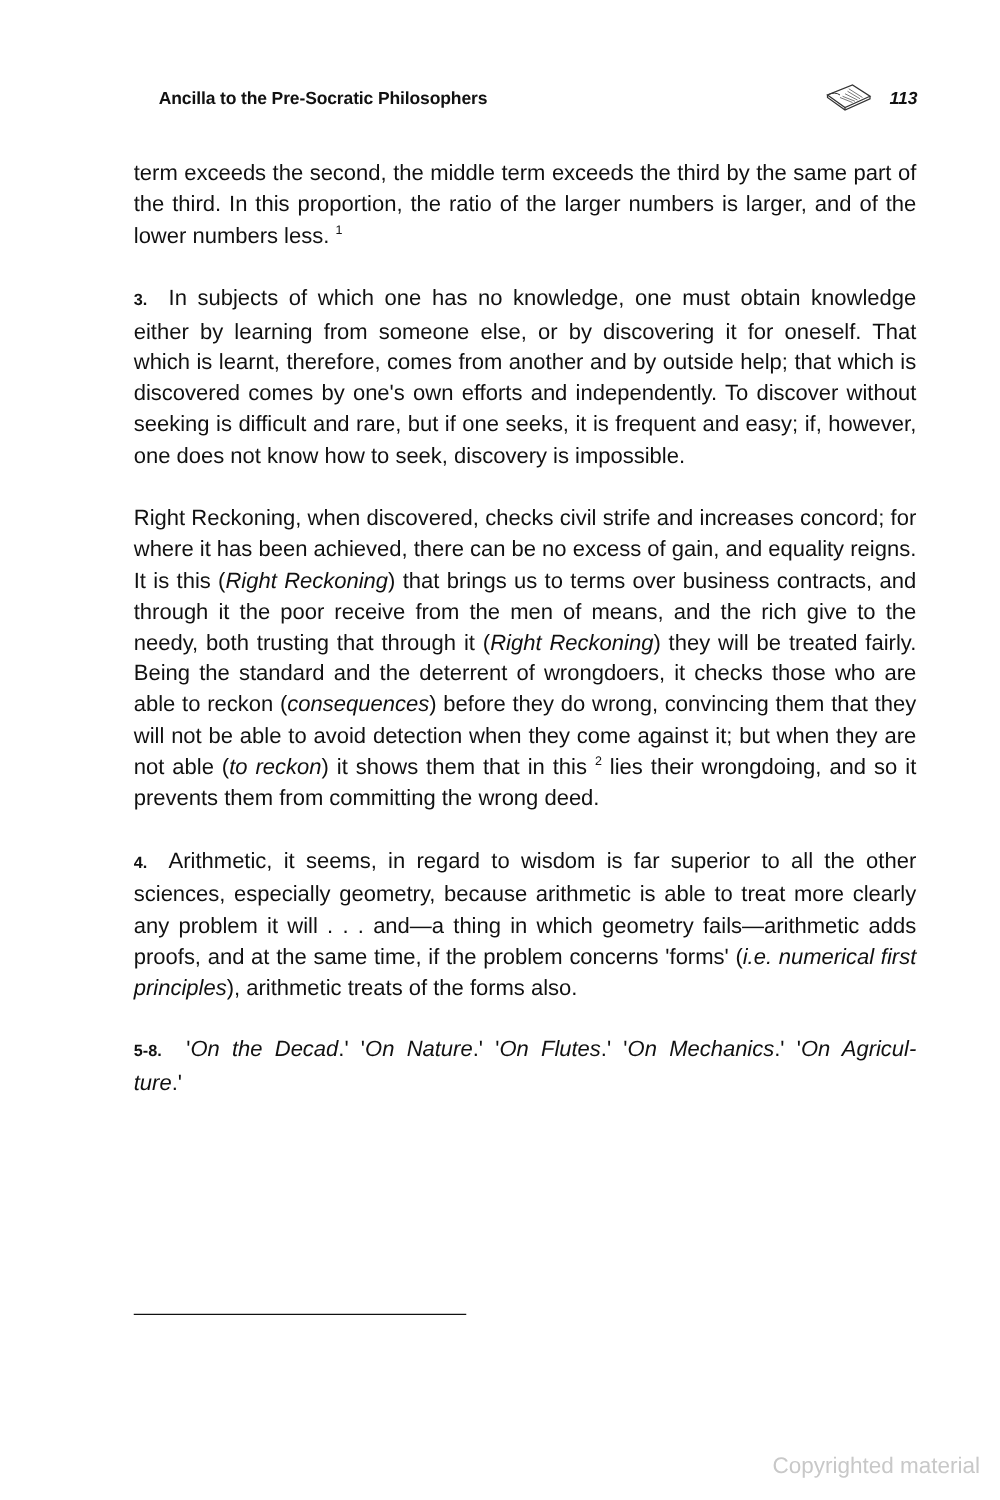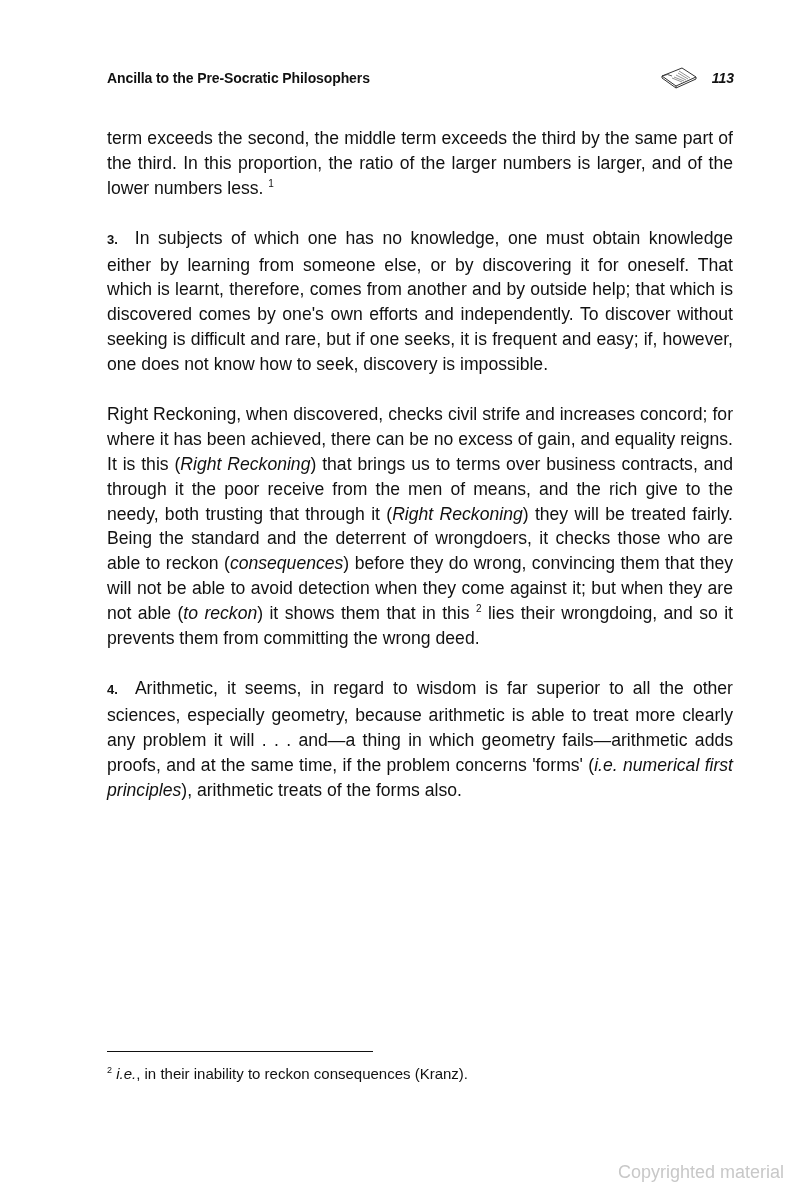--- a/index.html
+++ b/index.html
@@ -22,20 +22,21 @@
     width: 627px;
     height: 24px;
     display: flex;
     align-items: center;
     justify-content: space-between;
   }
   .running-title {
     font-weight: bold;
     font-size: 14px;
     letter-spacing: -0.1px;
+    margin-left: 20px;
   }
   .running-right {
     display: flex;
     align-items: center;
     gap: 14px;
   }
   .book-icon {
     width: 38px;
     height: 22px;
     display: inline-block;
@@ -132,22 +133,23 @@
     <span>Right Reckoning, when discovered, checks civil strife and increases concord; for where it has been achieved, there can be no excess of gain, and equality reigns. It is this (</span><em>Right Reckoning</em><span>) that brings us to terms over business contracts, and through it the poor receive from the men of means, and the rich give to the needy, both trusting that through it (</span><em>Right Reckoning</em><span>) they will be treated fairly. Being the standard and the deterrent of wrongdoers, it checks those who are able to reckon (</span><em>consequences</em><span>) before they do wrong, convincing them that they will not be able to avoid detection when they come against it; but when they are not able (</span><em>to reckon</em><span>) it shows them that in this </span><sup>2</sup><span> lies their wrongdoing, and so it prevents them from committing the wrong deed.</span>
   </p>
 
 
   <p class="para">
     <span class="num">4.</span>&nbsp;
     <span>Arithmetic, it seems, in regard to wisdom is far superior to all the other sciences, especially geometry, because arithmetic is able to treat more clearly any problem it will . . . and—a thing in which geometry fails—arithmetic adds proofs, and at the same time, if the problem concerns 'forms' (</span><em>i.e. numerical first principles</em><span>), arithmetic treats of the forms also.</span>
   </p>
 
 
+  <p class="para" style="word-spacing: 3px;">
+    <span class="num">5-8.</span>&nbsp;
+    '<em>On the Decad</em><span>.' '</span><em>On Nature</em><span>.' '</span><em>On Flutes</em><span>.' '</span><em>On Mechanics</em><span>.' '</span><em>On Agricul-ture</em><span>.'</span>
+  </p>
 </div>
 
 <div class="footnote-rule"></div>
 <div class="footnotes">
-  <div>
-    <sup>2</sup>&nbsp;<em>i.e.</em><span>, in their inability to reckon consequences (Kranz).</span>
-  </div>
 </div>
 
 <div class="watermark">Copyrighted material</div>
 
 </body></html>

